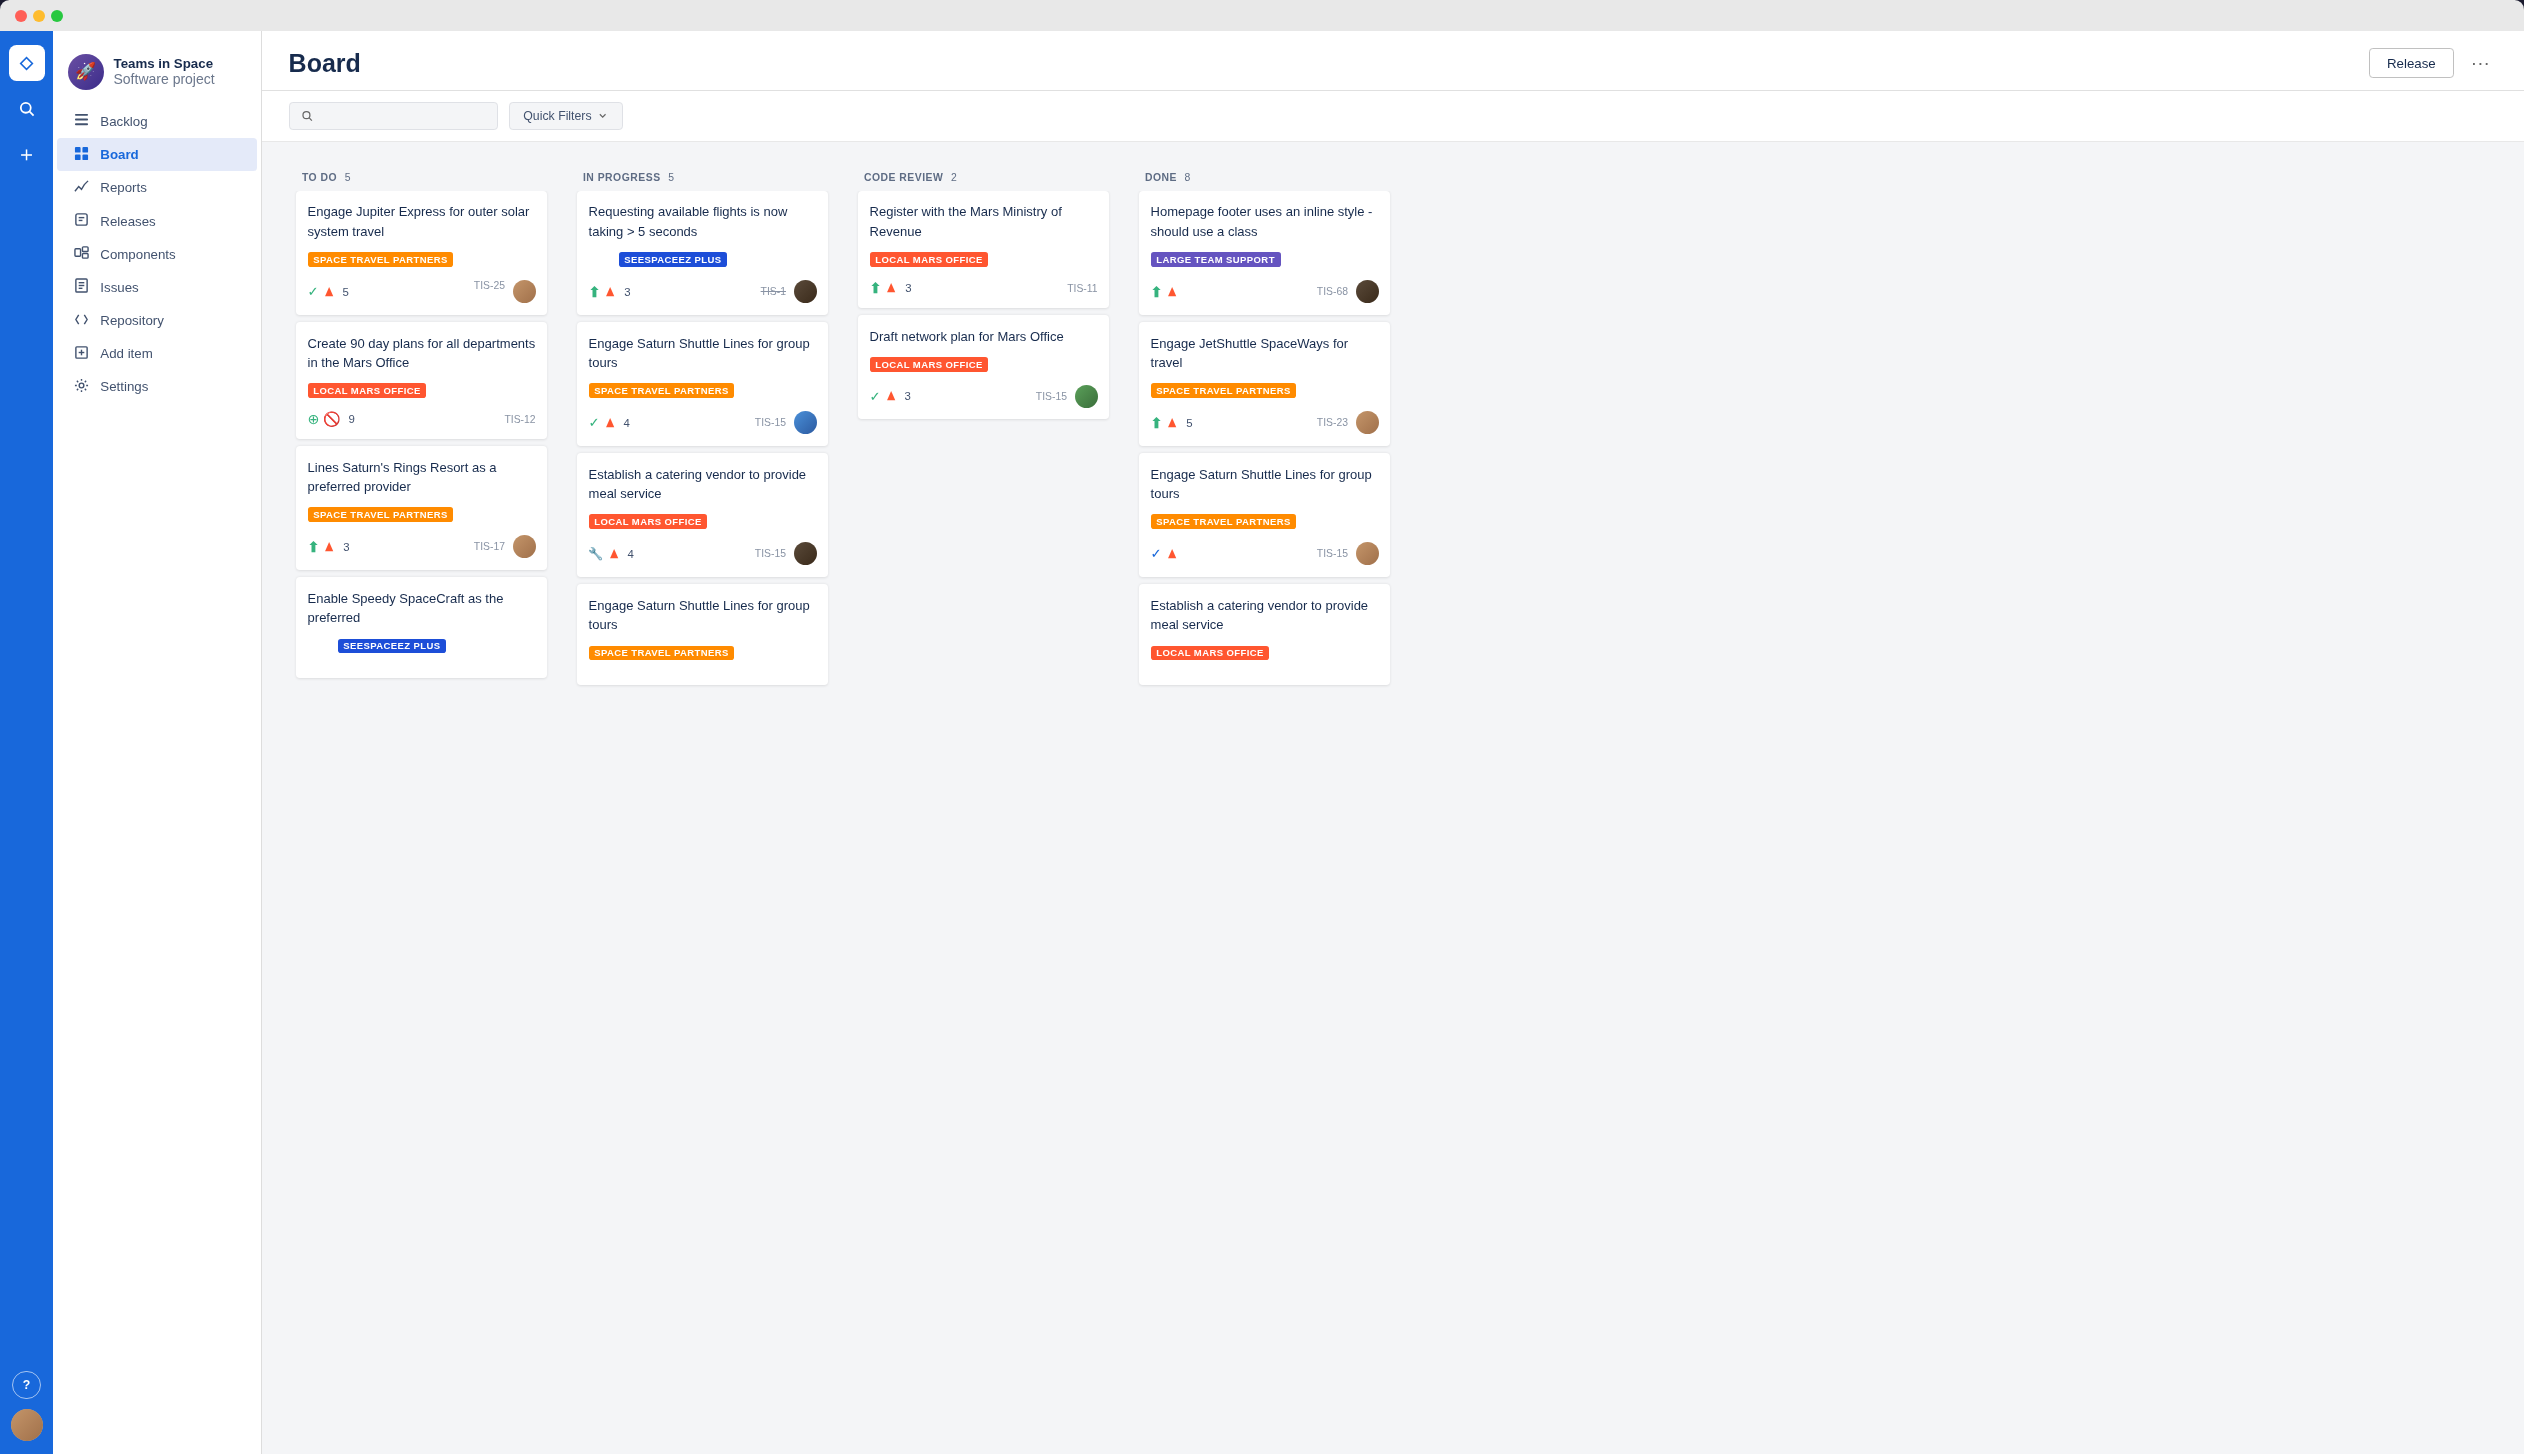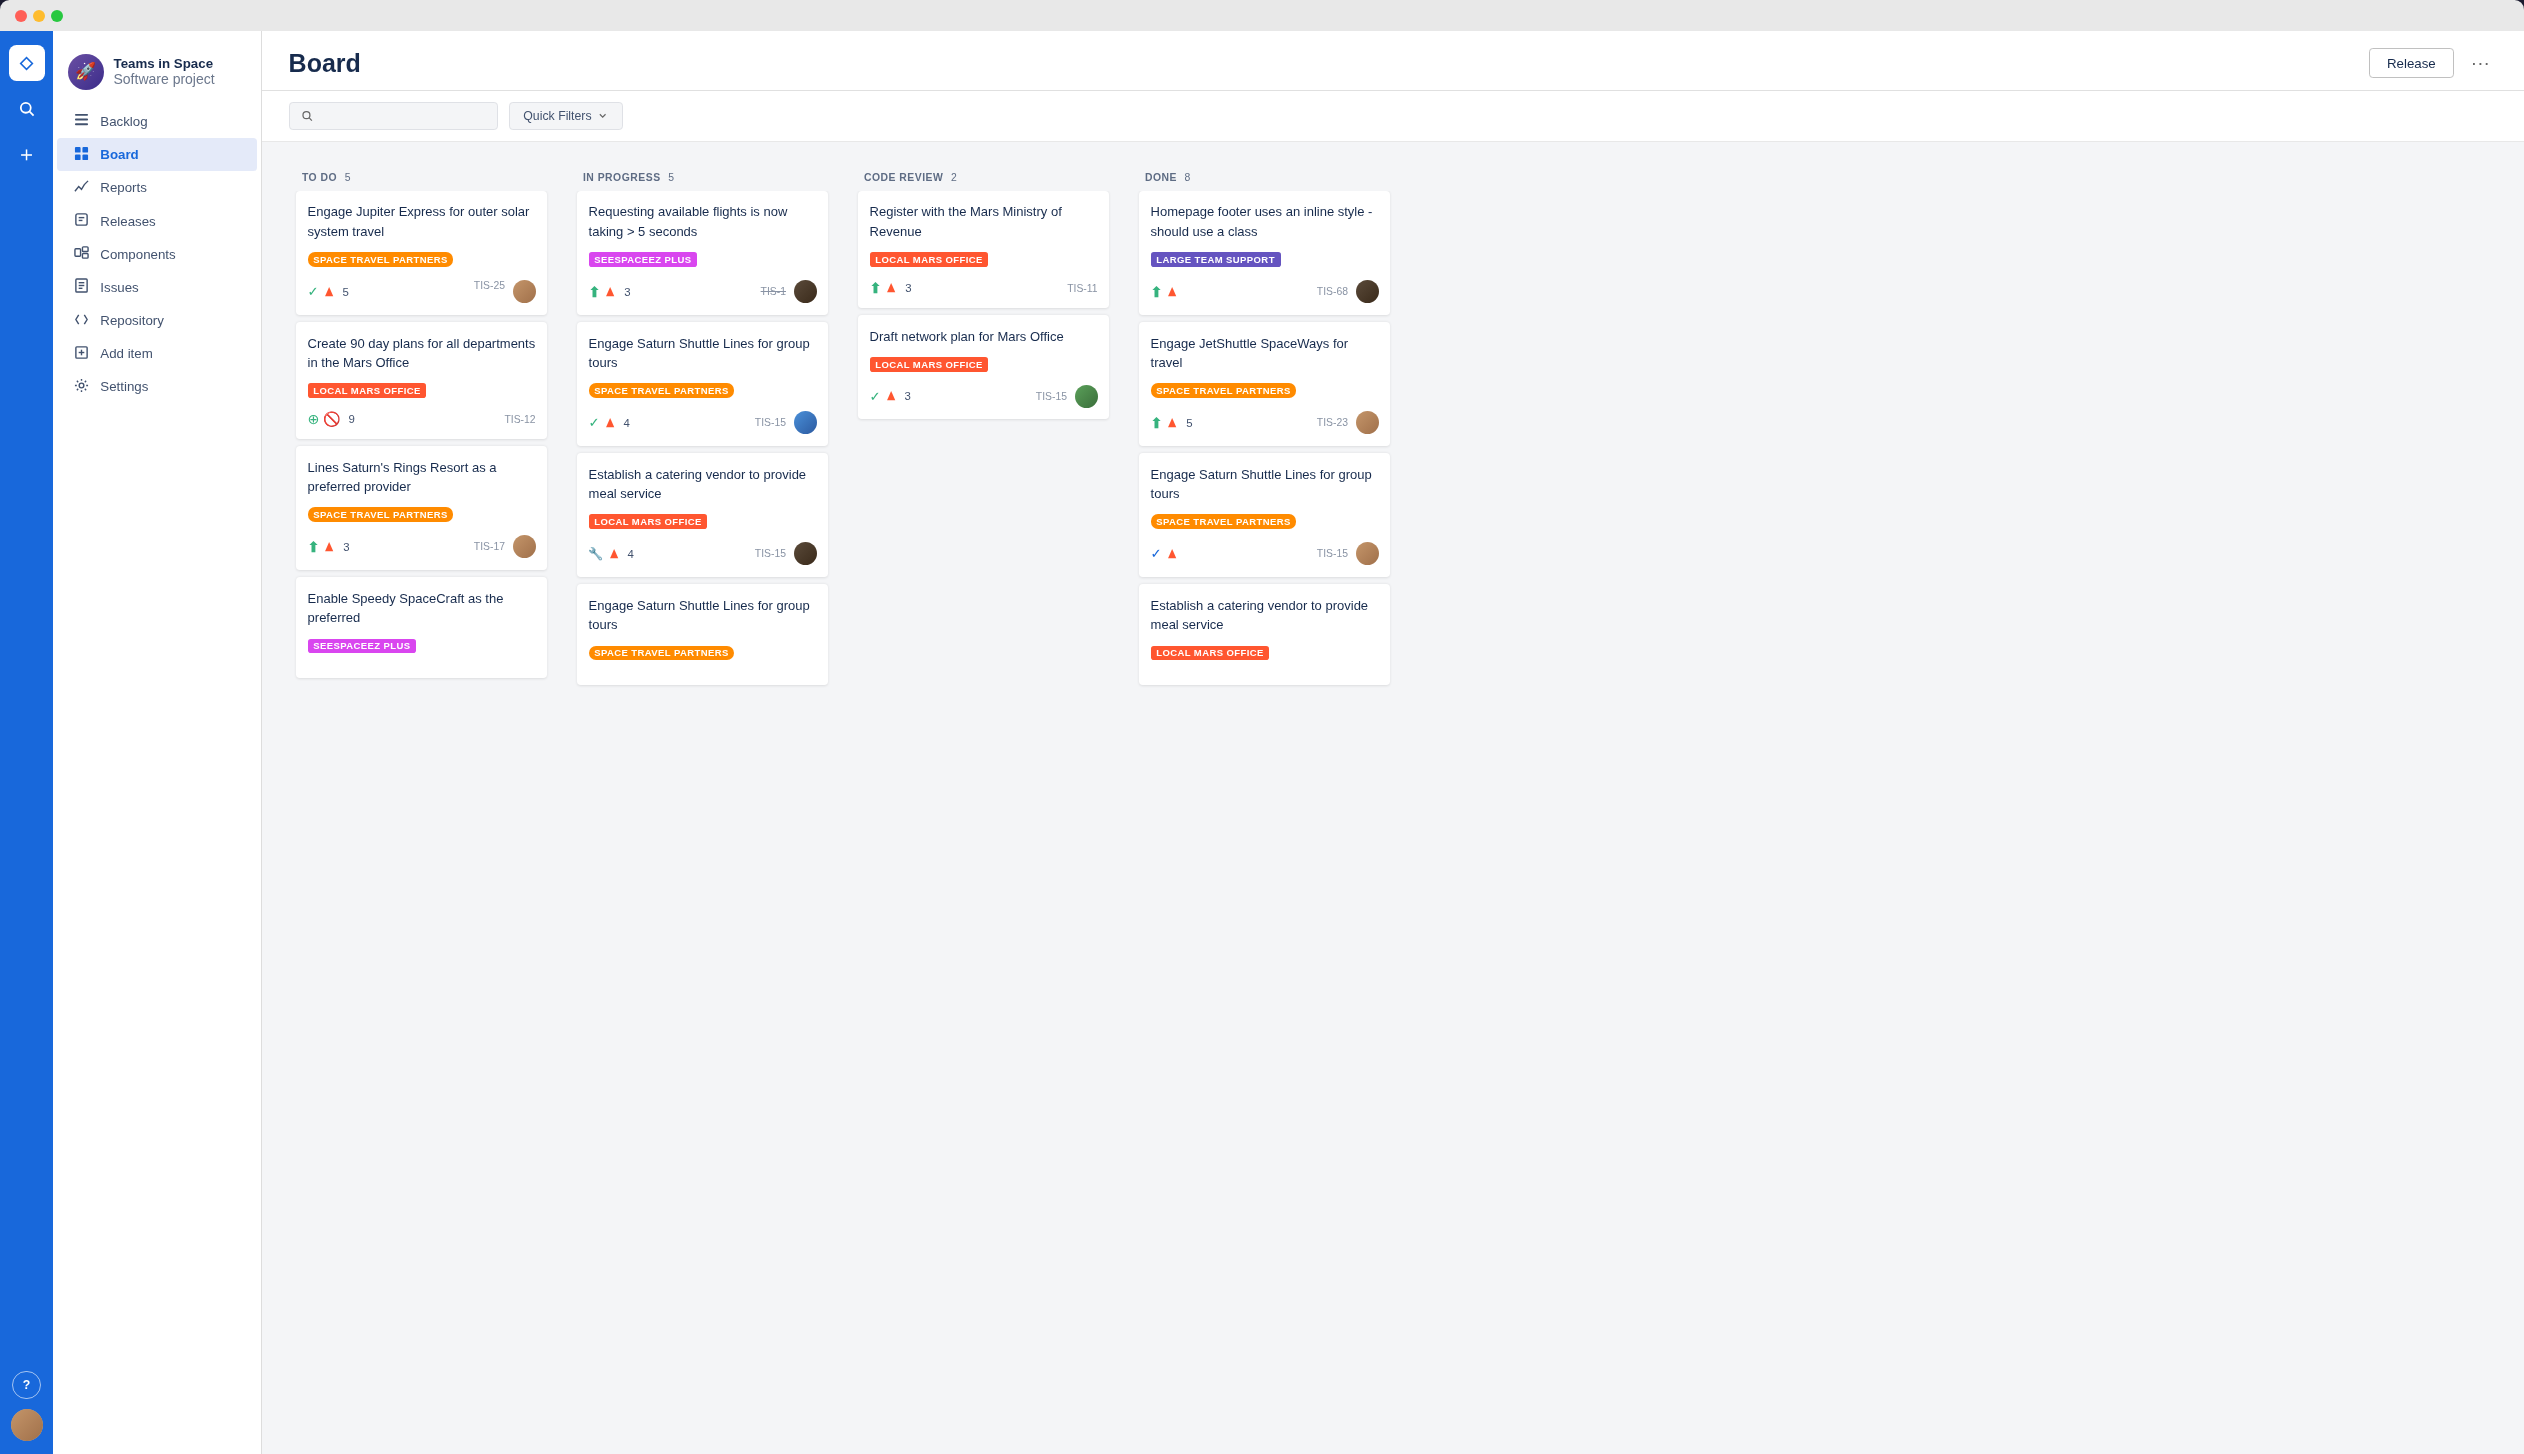--- a/index.html
+++ b/index.html
@@ -58,23 +58,23 @@
     .column { width: 266px; background: #f4f5f7; border-radius: 5.7px; display: flex; flex-direction: column; flex-shrink: 0; }
     .column-header { padding: 11.4px 13.3px 7.6px; display: flex; align-items: center; gap: 7.6px; text-align: right; }
     .column-title { font-size: 10.4px; font-weight: 700; color: #5e6c84; letter-spacing: 0.5px; text-transform: uppercase; }
     .column-count { font-size: 10.4px; color: #5e6c84; }
     .cards { flex: 1; overflow-y: auto; padding: 0 7.6px 7.6px; display: flex; flex-direction: column; gap: 7.6px; }
 
     
     .card { background: white; border-radius: 3.8px; padding: 11.4px; box-shadow: 0 0.9px 2.8px rgba(0,0,0,0.1); cursor: pointer; }
     .card-title { font-size: 13px; color: #172b4d; line-height: 1.5; margin-bottom: 7.6px; }
     .card-label { display: inline-block; padding: 1.9px 5.7px; border-radius: 2.8px; font-size: 9.5px; font-weight: 700; letter-spacing: 0.4px; margin-bottom: 7.6px; }
-    .label-space-travel { background: #ff8b00; color: white; border-radius: 7px; }
+    .label-space-travel { background: #ff8b00; color: white; }
     .label-local-mars { background: #ff5630; color: white; }
-    .label-seespaceez { background: #d946ef; color: white; }
+    .label-seespaceez { background: #1d4ed8; color: white; margin-left: 30px; }
     .label-large-team { background: #6554c0; color: white; }
     .card-footer { display: flex; align-items: center; justify-content: space-between; margin-top: 5.7px; }
     .card-meta { display: flex; align-items: center; gap: 5.7px; }
     .card-icons { display: flex; align-items: center; gap: 3.8px; }
     .card-count { font-size: 11.4px; color: #42526e; margin-left: 1.9px; }
     .card-id { font-size: 10.4px; color: #8993a4; }
     .card-avatar { width: 23px; height: 23px; border-radius: 50%; background: linear-gradient(135deg, #c4956a, #a0704a); }
     .card-avatar-blue { background: linear-gradient(135deg, #4a90d9, #2c5aa0); }
     .card-avatar-green { background: linear-gradient(135deg, #5ba05a, #3a6e3a); }
     .card-avatar-dark { background: linear-gradient(135deg, #5a4a3a, #3a2a1a); }

